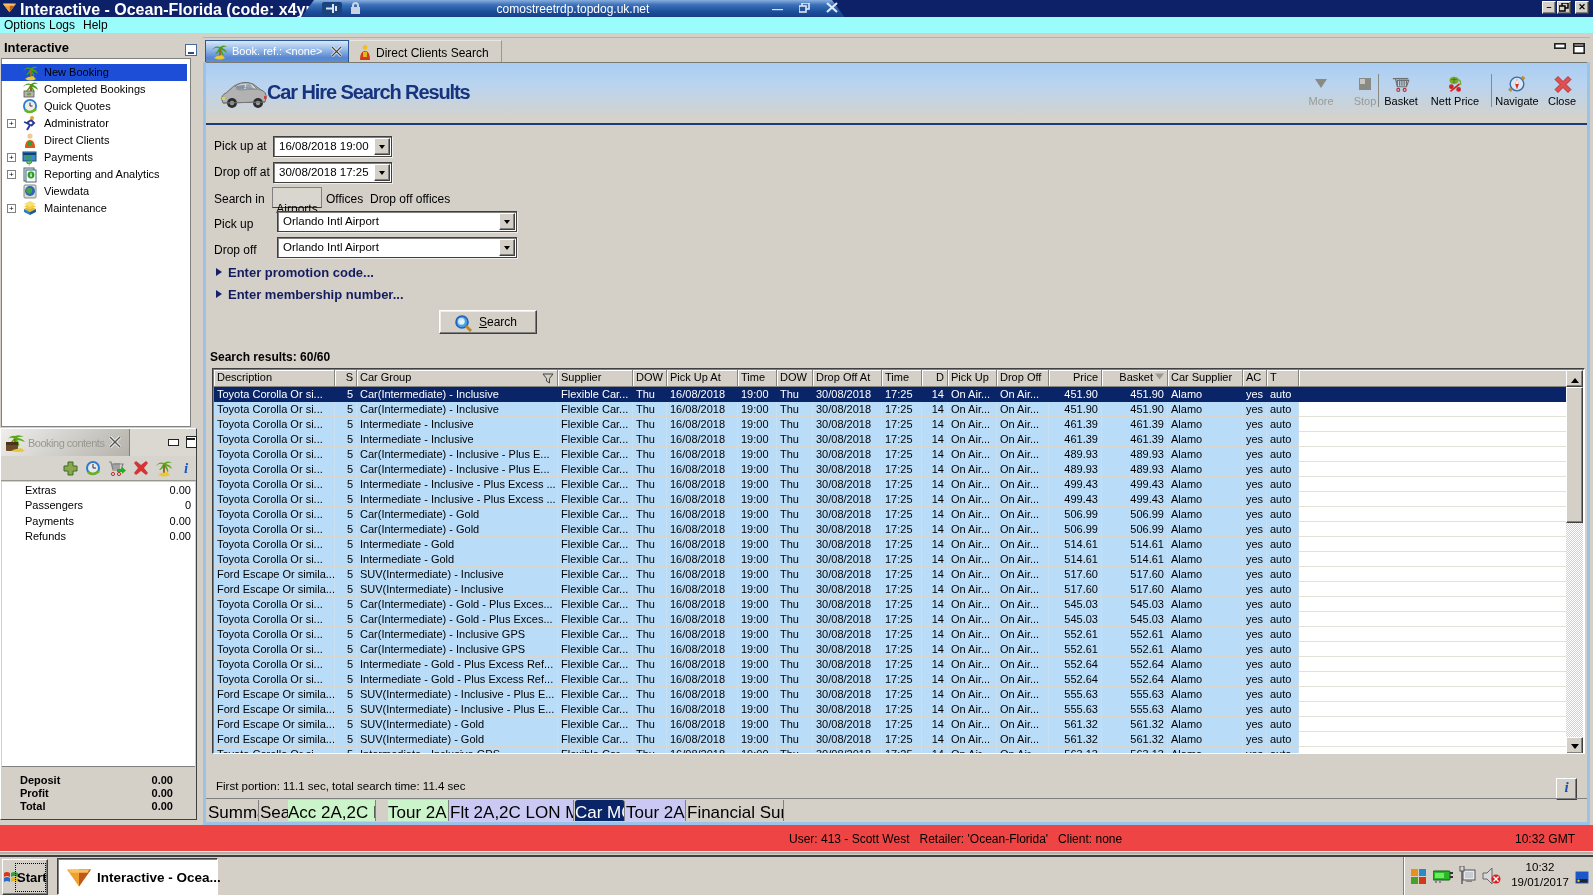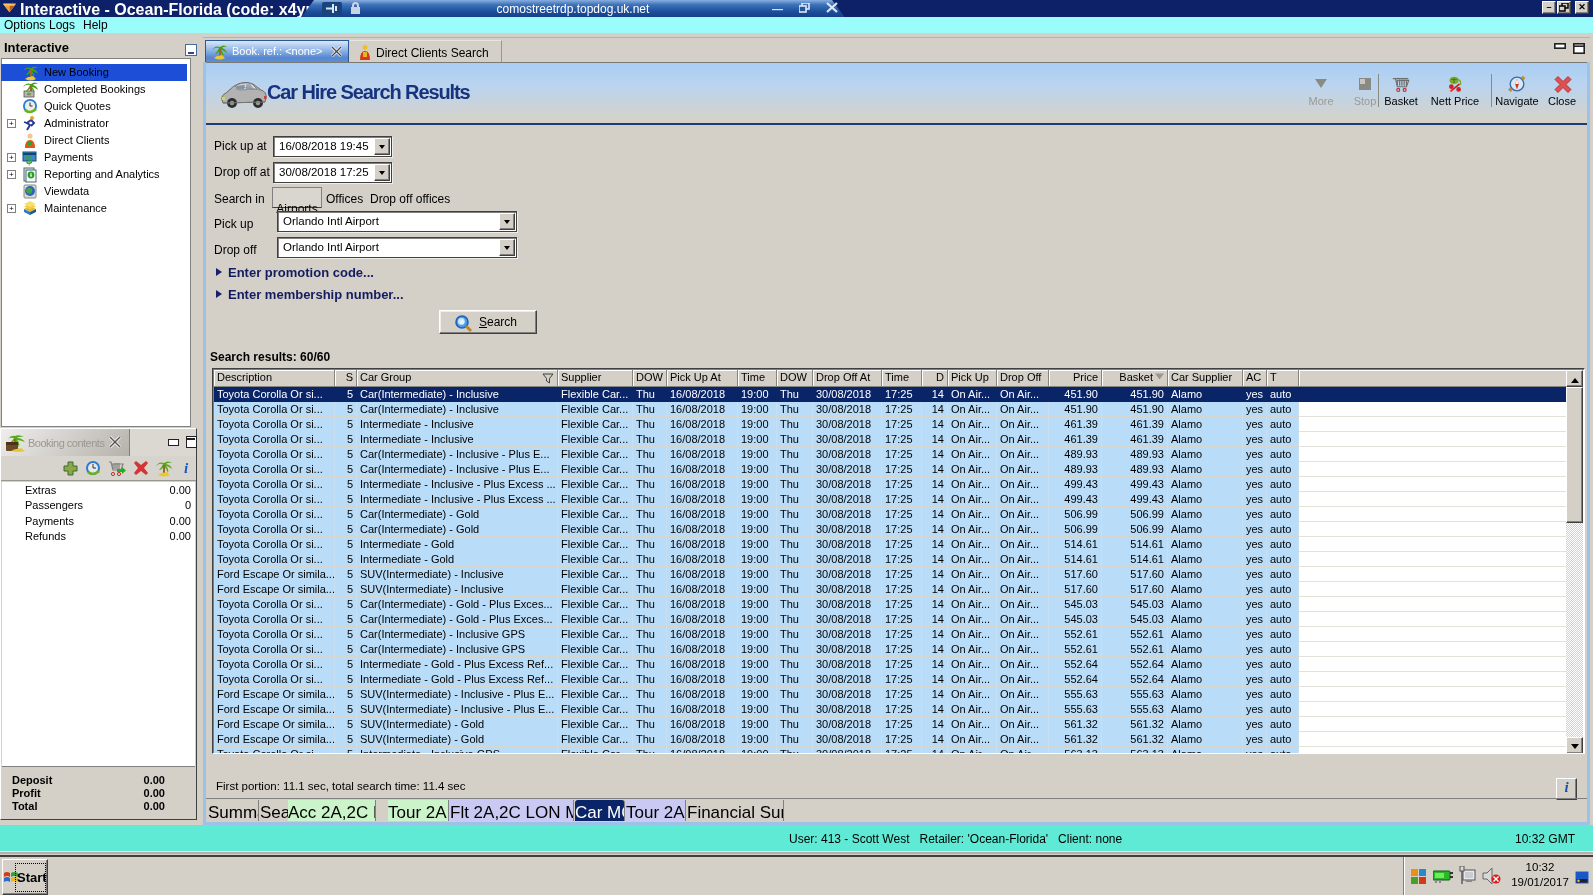--- a/index.html
+++ b/index.html
@@ -29,21 +29,21 @@
 #bookwin{left:0px;top:428px;width:197px;height:392px;background:#d4d0c8;border:1px solid #fff;border-right-color:#404040;border-bottom-color:#404040;}
 #booktab{left:0px;top:0px;width:129px;height:27px;background:linear-gradient(135deg,#efeeec 0%,#b5b2ab 100%);border-right:1px solid #808080;}
 #booktabtxt{left:27px;top:8px;color:#9a978f;font-size:11px;letter-spacing:-0.5px;}
 #bookhdr2{left:129px;top:0;width:66px;height:27px;background:#dbd8d1;}
 #booktool{left:0;top:27px;width:195px;height:25px;background:#d7d4cd;border-bottom:1px solid #9a978f;}
 #bookbody{left:1px;top:53px;width:193px;height:292px;background:#fff;}
 .brow{position:absolute;left:0;width:193px;height:16px;}
 .brow .l{position:absolute;left:24px;top:1px;}
 .brow .v{position:absolute;right:3px;top:1px;}
 #booktotals{left:1px;top:337px;width:193px;height:53px;background:#d4d0c8;border-top:1px solid #808080;font-weight:bold;}
-.trowt{position:absolute;left:4px;width:161px;height:13px;text-align:center;}
+.trowt{position:absolute;left:12px;width:161px;height:13px;text-align:center;}
 .trowt .l{position:absolute;left:6px;top:0;}
 .trowt .v{position:absolute;right:2px;top:0;}
 
 #maintabs{left:203px;top:36px;width:1390px;height:26px;}
 #tab1{left:2px;top:4px;width:144px;height:22px;background:linear-gradient(#d8e8fa 0%,#8fb4e6 45%,#5586cf 80%,#5d8fd6 100%);border:1px solid #2c5795;border-bottom:none;color:#fff;font-size:11px;}
 #tab2{left:147px;top:4px;width:152px;height:22px;background:#d4d0c8;border-right:1px solid #9a978f;border-top:1px solid #e8e6e1;color:#000;}
 
 #mainpanel{left:203px;top:62px;width:1387px;height:763px;background:#d4d0c8;border:3px solid #9cc2e8;border-top:none;}
 #hdrband{left:0px;top:0px;width:1381px;height:63px;background:linear-gradient(#a9cdf3 0%,#b9d4f0 35%,#d5d2ca 95%);border-top:1px solid #7a7a74;border-bottom:2px solid #1b3c7a;}
 #hdrtitle{left:61px;top:19px;font-size:20px;font-weight:bold;color:#16337f;letter-spacing:-1.1px;}
@@ -84,21 +84,21 @@
 #sbthumb{position:absolute;left:0;top:17px;width:17px;height:136px;background:#d4d0c8;border:1px solid #fff;border-right-color:#404040;border-bottom-color:#404040;box-shadow:inset -1px -1px 0 #808080;}
 
 #bstatus{position:absolute;font-size:11.5px;}
 #ibtn{position:absolute;width:21px;height:22px;background:#d4d0c8;border:1px solid #fff;border-right-color:#404040;border-bottom-color:#404040;box-shadow:inset -1px -1px 0 #808080;color:#1a50b0;font-family:"Liberation Serif",serif;font-style:italic;font-weight:bold;font-size:15px;text-align:center;}
 #btabs{position:absolute;left:0px;top:736px;width:1381px;height:23px;border-top:1px solid #808080;}
 .btab{position:absolute;top:1px;height:21px;border-right:1px solid #808080;font-size:17px;padding:3px 0 0 0;text-align:center;overflow:hidden;white-space:nowrap;}
 .btab.green{background:#ccf4cb;}
 .btab.lav{background:#c9c9f4;}
 .btab.navy{background:#0a2468;color:#fff;border-radius:3px 3px 0 0;}
 
-#statusbar{left:0;top:825px;width:1593px;height:26px;background:#5eead4;font-size:12px;}
+#statusbar{left:0;top:825px;width:1593px;height:26px;background:#ef4444;font-size:12px;}
 #taskbar{left:0;top:851px;width:1593px;height:44px;background:#d4d0c8;border-top:1px solid #efede8;box-shadow:inset 0 2px 0 #b5b2ab;}
 #startbtn{left:2px;top:7px;width:46px;height:36px;background:#d4d0c8;border:1px solid #fff;border-right-color:#404040;border-bottom-color:#404040;box-shadow:inset -1px -1px 0 #808080;}
 #startbtn .txt{position:absolute;left:14px;top:10px;font-weight:bold;font-size:13px;white-space:nowrap;}
 #taskbtn{left:57px;top:6px;width:161px;height:37px;background:#fff;border:1px solid #404040;border-right-color:#fff;border-bottom-color:#fff;box-shadow:inset 1px 1px 0 #808080;}
 #taskbtn .txt{position:absolute;left:39px;top:11px;font-weight:bold;font-size:13.5px;white-space:nowrap;}
 #tray{left:1403px;top:4px;width:190px;height:39px;border-left:1px solid #808080;box-shadow:inset 1px 1px 0 #fff;}
 #trayclock{position:absolute;left:103px;top:4px;width:66px;text-align:center;font-size:11.5px;line-height:15px;}
 </style></head><body>
 
 <div class="abs" id="titlebar"></div>
@@ -414,21 +414,21 @@
         <path d="M11 3 L13 9 L9 9 Z" fill="#f0f0f0"></path>
         <rect x="16" y="1" width="4" height="3" fill="#b8903a" transform="rotate(40 18 2)"></rect>
         <rect x="2" y="14" width="4" height="3" fill="#b8903a" transform="rotate(40 4 15)"></rect>
       </svg>Navigate</div>
   <div class="tbtn" style="left:1336px;top:13px;width:40px;"><svg class="ic" viewBox="0 0 20 18">
         <path d="M3 3 L8 8 L3 13 L6 16 L11 11 L16 16 L19 13 L14 8 L19 3 L16 0 L11 5 L6 0 Z" transform="translate(0,1.5)" fill="#e05050" stroke="#b02020" stroke-width="0.8"></path>
       </svg>Close</div>
 
   <div class="flabel" style="left:8px;top:77px">Pick up at</div>
   <div class="combo" style="left:67px;top:74px;width:119px;height:21px;">
-      <span class="txt">16/08/2018 19:45</span>
+      <span class="txt">16/08/2018 19:00</span>
       <span class="btn"></span>
     </div>
   <div class="flabel" style="left:8px;top:103px">Drop off at</div>
   <div class="combo" style="left:67px;top:100px;width:119px;height:21px;">
       <span class="txt">30/08/2018 17:25</span>
       <span class="btn"></span>
     </div>
   <div class="flabel" style="left:8px;top:130px">Search in</div>
   <div id="tabair" style="left:66px;top:125px;width:50px;height:21px;padding-top:14px;">Airports</div>
   <div class="flabel" style="left:120px;top:130px">Offices</div>
@@ -517,20 +517,28 @@
   <div class="abs" id="startbtn">
       <svg style="position:absolute;left:0px;top:9px" width="16" height="16" viewBox="0 0 16 16">
         <path d="M1 4 Q4 2 7 4 L7 8 Q4 6 1 8 Z" fill="#d83818"></path>
         <path d="M8 4 Q11 2 15 4 L15 8 Q11 6 8 8 Z" fill="#38a038"></path>
         <path d="M1 9 Q4 7 7 9 L7 13 Q4 11 1 13 Z" fill="#2a6ac8"></path>
         <path d="M8 9 Q11 7 15 9 L15 13 Q11 11 8 13 Z" fill="#e8b818"></path>
       </svg>
       <span class="txt">Start</span>
       <div style="position:absolute;left:12px;top:3px;width:31px;height:29px;border:1px dotted #000"></div>
     </div>
+  <div class="abs" id="taskbtn">
+      <svg style="position:absolute;left:7px;top:7px" width="28" height="24" viewBox="0 0 16 14">
+        <path d="M1 2 L15 2 L8 12 Z" fill="#f0a030"></path>
+        <path d="M8 2 L15 2 L8 12 Z" fill="#c05818"></path>
+        <path d="M2 2 L14 2 L13 4 L3 4 Z" fill="#f8c060"></path>
+      </svg>
+      <span class="txt">Interactive - Ocea...</span>
+    </div>
   <div class="abs" id="tray">
     <svg style="position:absolute;left:6px;top:12px" width="17" height="17" viewBox="0 0 17 17">
         <rect x="1" y="1" width="7" height="7" fill="#e89018"></rect>
         <rect x="9" y="1" width="7" height="7" fill="#2a8ac8"></rect>
         <rect x="1" y="9" width="7" height="7" fill="#48a028"></rect>
         <rect x="9" y="9" width="7" height="7" fill="#d43818"></rect>
       </svg>
     <svg style="position:absolute;left:29px;top:14px" width="20" height="13" viewBox="0 0 20 13">
         <rect x="0" y="1" width="17" height="9" rx="1" fill="#28b828" stroke="#0a5a0a"></rect>
         <rect x="2" y="3" width="9" height="5" fill="#70e860"></rect>

